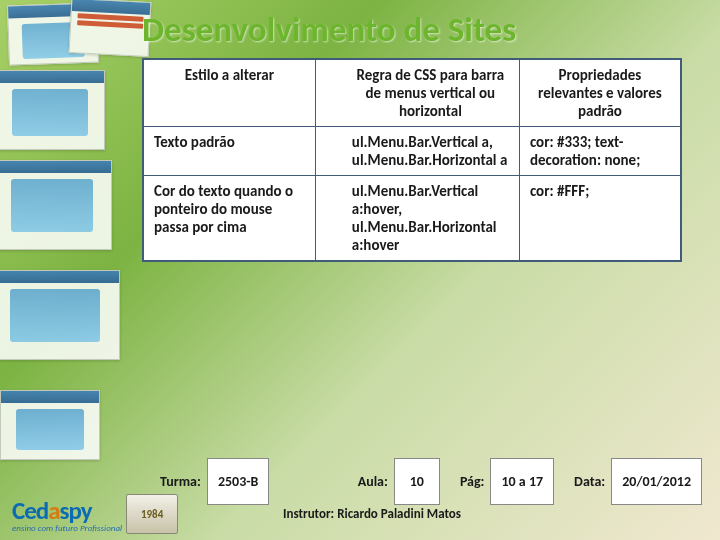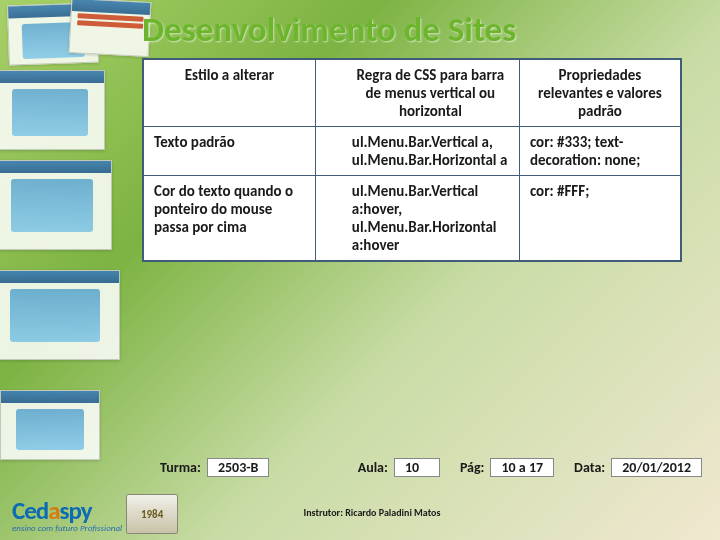--- a/index.html
+++ b/index.html
@@ -41,28 +41,28 @@
   td.col1, th.col1 { width: 32%; }
   td.col2, th.col2 { width: 38%; padding-left: 36px; }
   td.col3, th.col3 { width: 30%; }
   .footer-row {
     position: absolute; left: 160px; right: 18px; top: 458px;
     display: flex; align-items: center; font-size: 14px; color: #1a1a1a;
     gap: 6px; font-weight: 600;
   }
   .footer-row .lbl { white-space: nowrap; }
   .footer-row .box {
-    background: #fff; padding: 0 10px; border: 1px solid #888;
-    min-width: 46px; text-align: left; font-weight: 700;
+    background: #fff; padding: 14px 10px; border: 1px solid #888;
+    min-width: 46px; text-align: center; font-weight: 700;
   }
   .footer-row .spacer { flex: 0 0 8px; }
   .footer-row .grow { flex: 1; }
   .instructor {
     position: absolute; left: 0; right: 0; top: 506px;
-    text-align: center; font-size: 10px; font-weight: 700; color: #1a1a1a; padding-left: 24px;
+    text-align: center; font-size: 13px; font-weight: 700; color: #1a1a1a; padding-left: 24px;
   }
   .logo-wrap { position: absolute; left: 12px; bottom: 6px; display: flex; align-items: center; gap: 4px; }
   .logo-text { font-size: 25px; font-weight: 900; letter-spacing: -1px; }
   .logo-text .c1 { color: #0b6bb3; }
   .logo-text .c2 { color: #d67b0f; }
   .logo-sub { font-size: 9px; color: #2b6db2; font-style: italic; margin-top:-4px; }
   .logo-badge {
     width: 52px; height: 40px; background: linear-gradient(#f2f0e8,#c8c2a8);
     border: 1px solid #887; border-radius: 2px; font-size: 11px; font-weight: 900;
     display:flex; align-items:center; justify-content:center; color:#6a5c1e;

